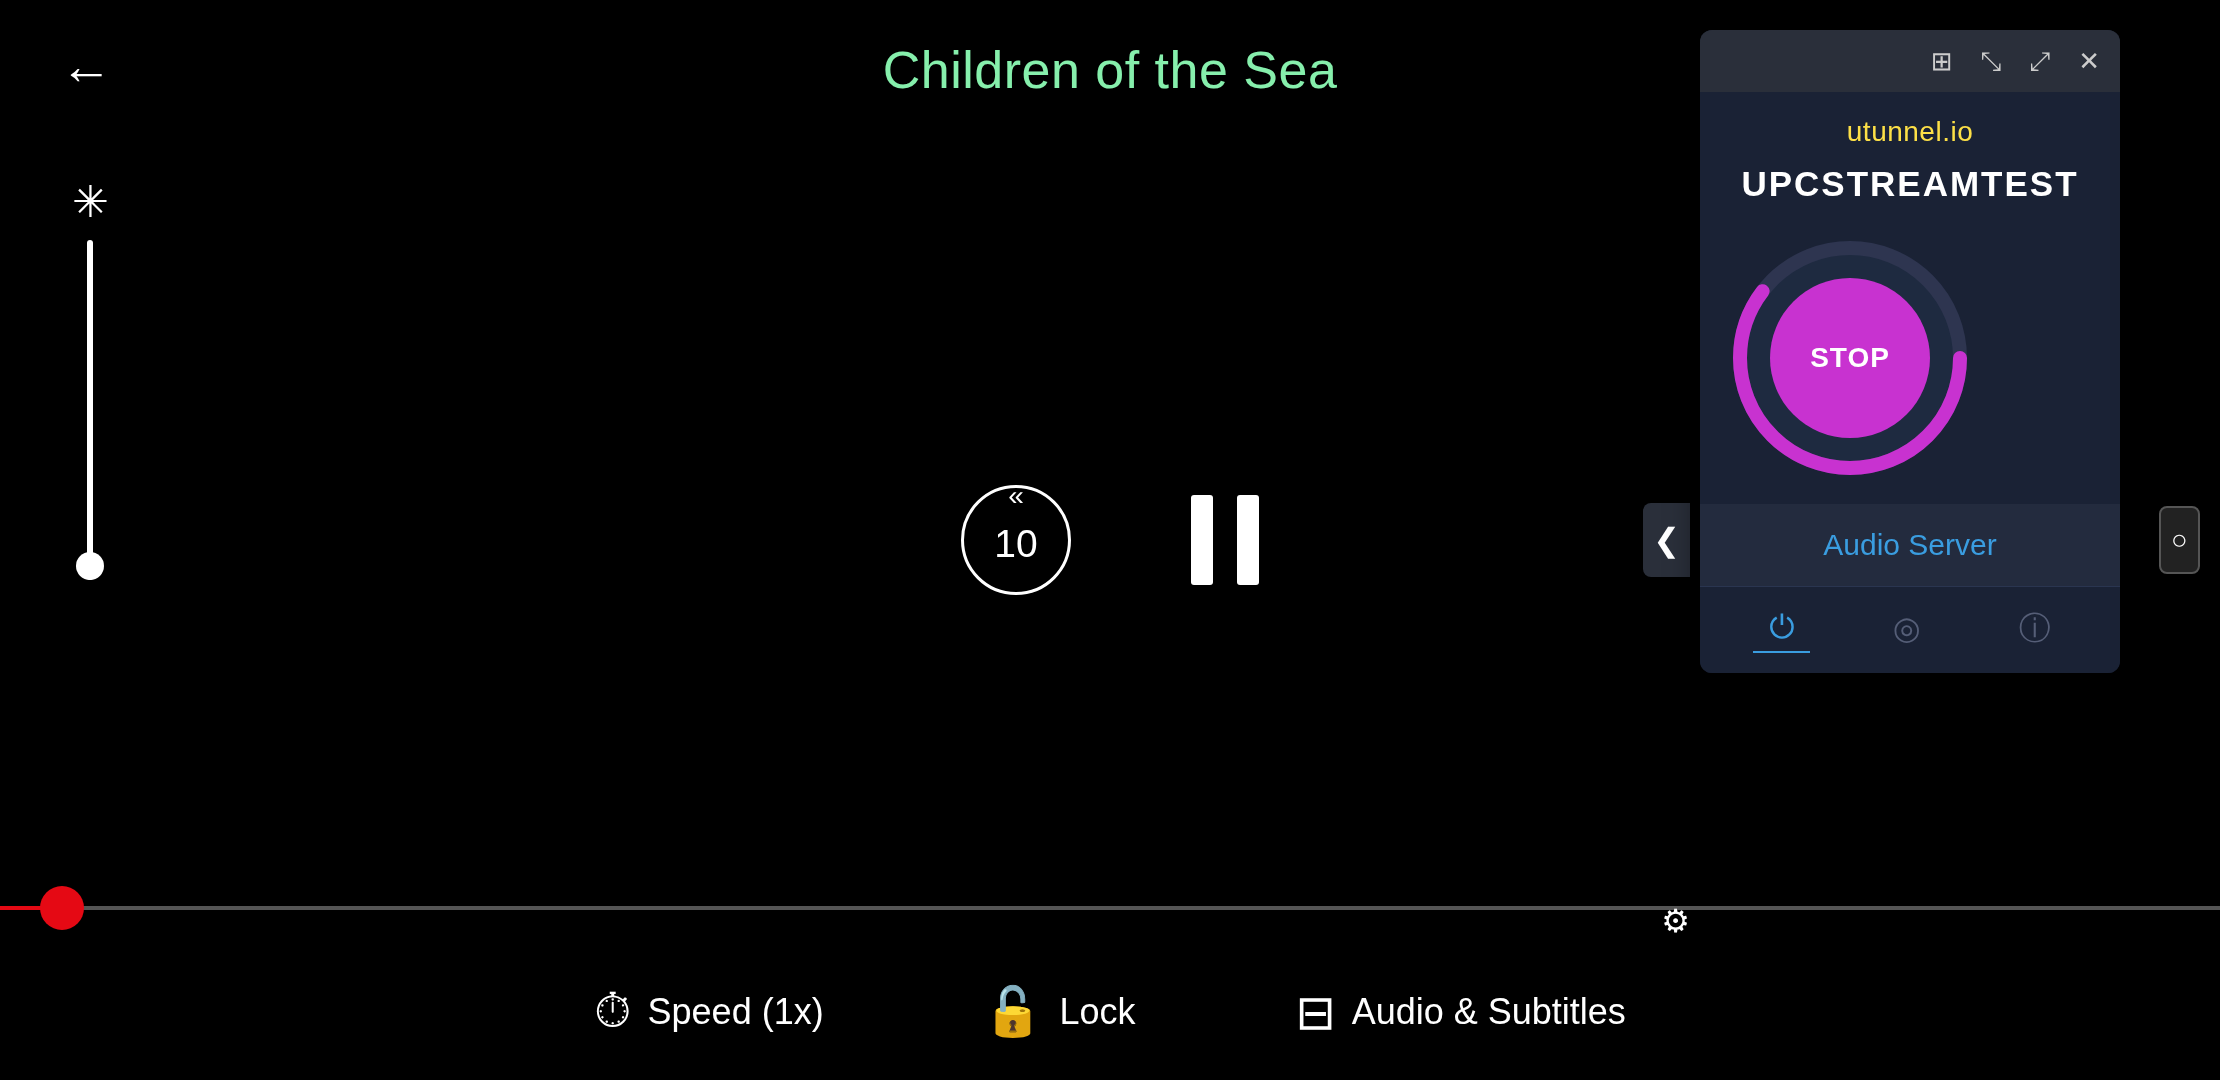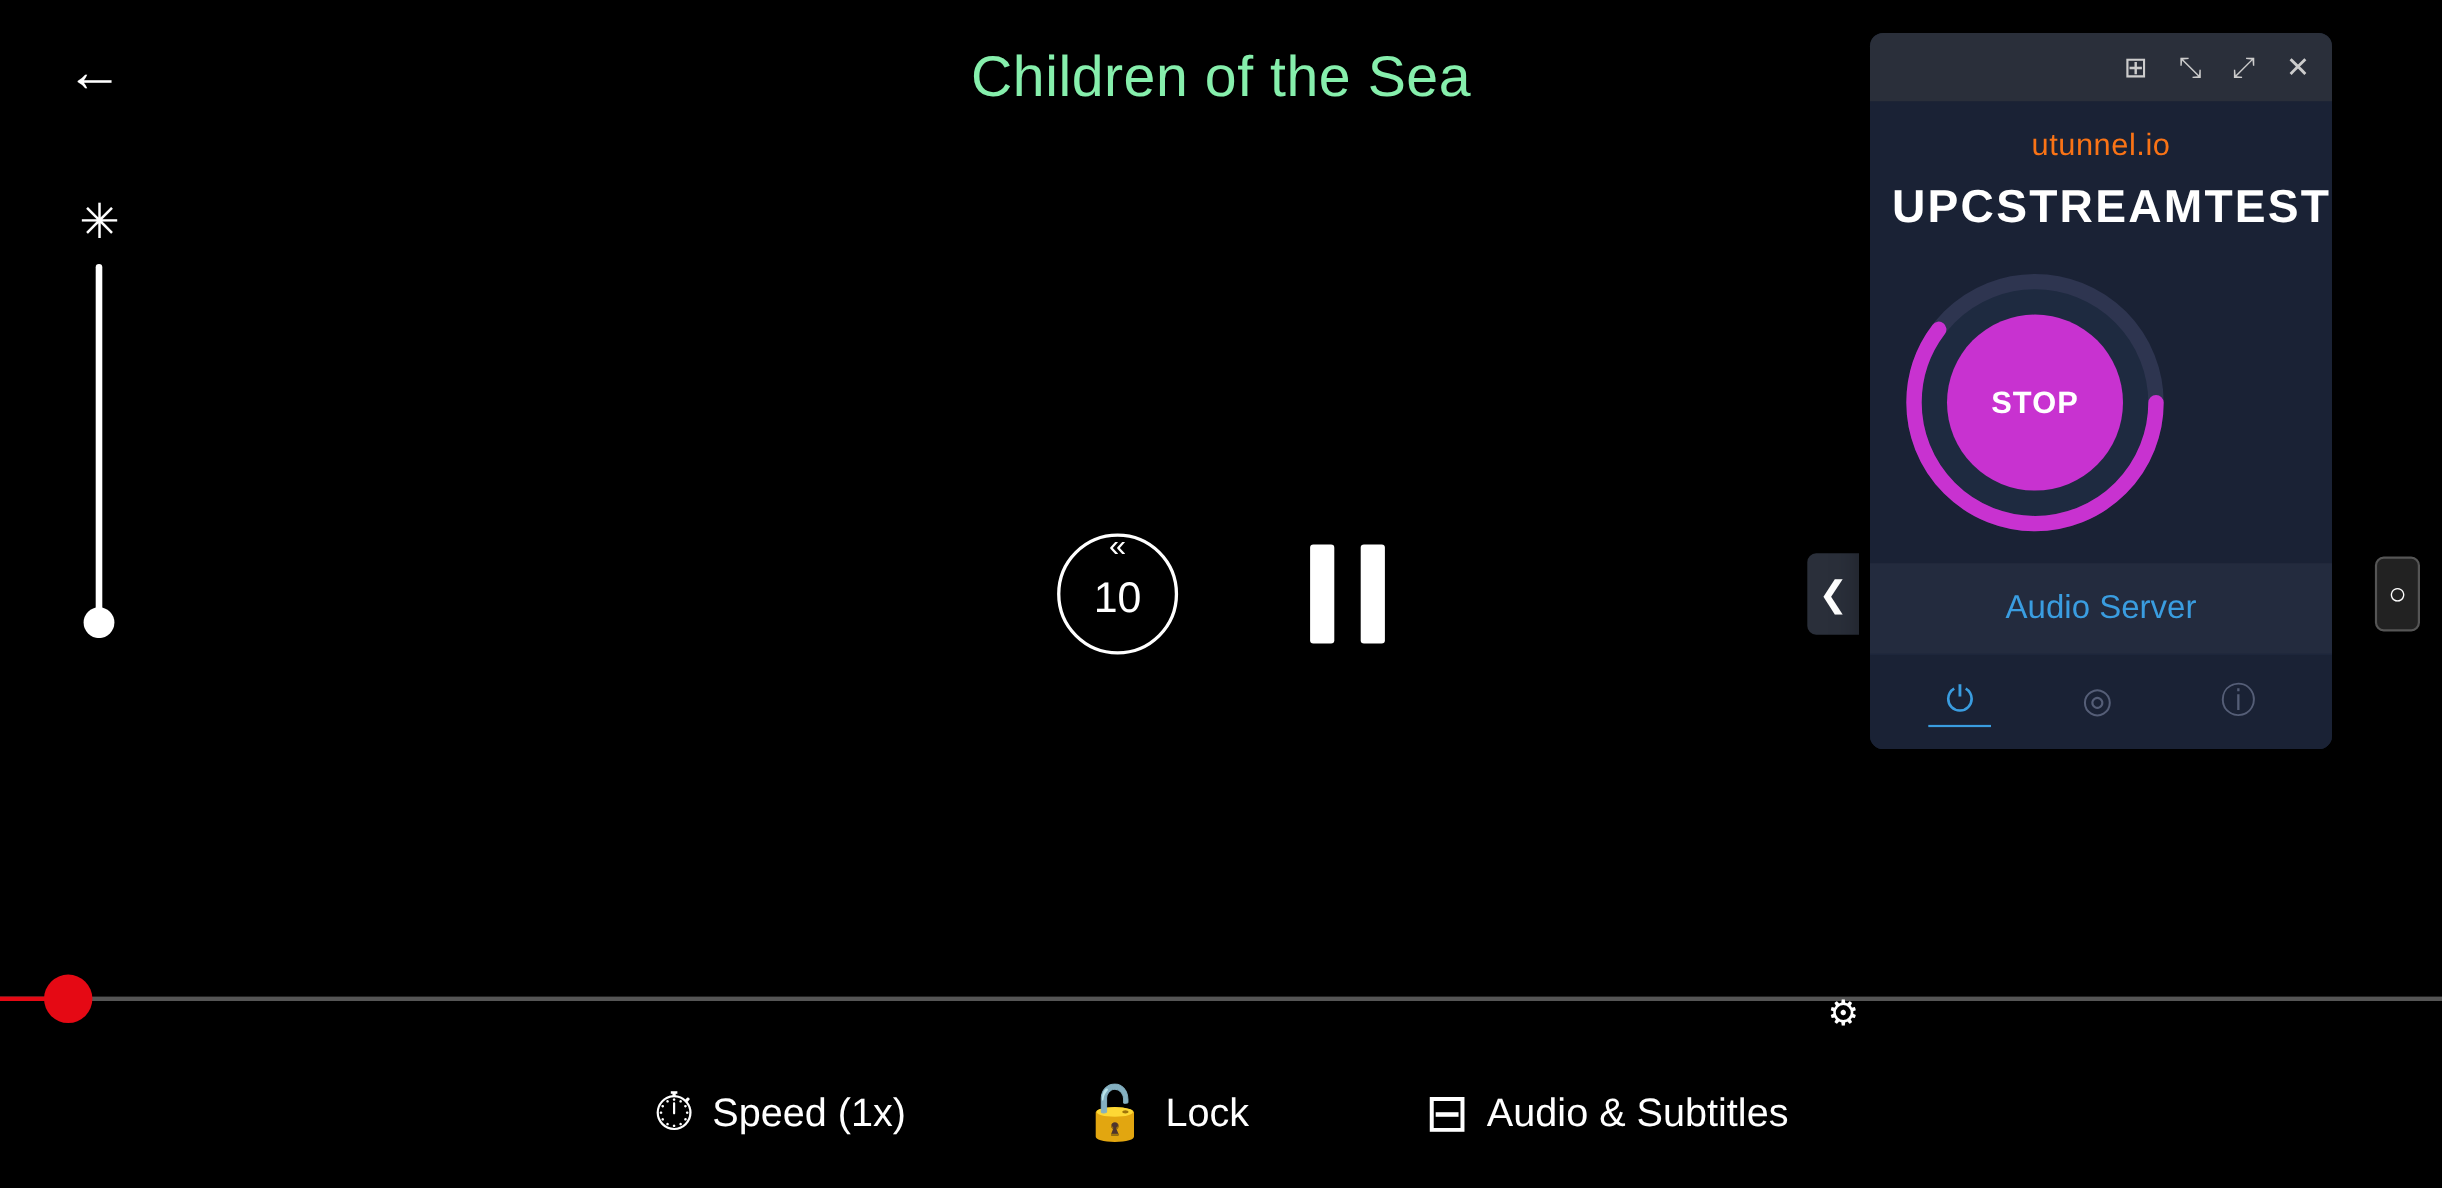--- a/index.html
+++ b/index.html
@@ -246,28 +246,28 @@
       color: #ccc;
       cursor: pointer;
       font-size: 26px;
       line-height: 1;
     }
 
     #vpn-brand {
       text-align: center;
       padding: 24px 20px 8px;
       font-size: 28px;
-      color: #f97316;
+      color: #fde047;
       letter-spacing: 0.5px;
     }
 
     #vpn-name {
       text-align: center;
       padding: 8px 20px 24px;
-      font-size: 42px;
+      font-size: 35px;
       font-weight: 700;
       color: #fff;
       letter-spacing: 2px;
     }
 
     #vpn-gauge-container {
       display: flex;
       padding: 0 20px 16px;
     }
 

